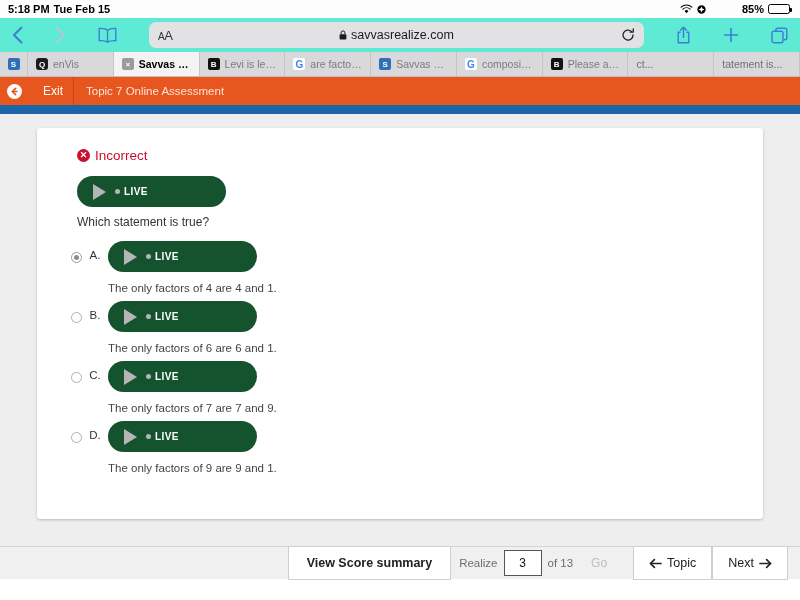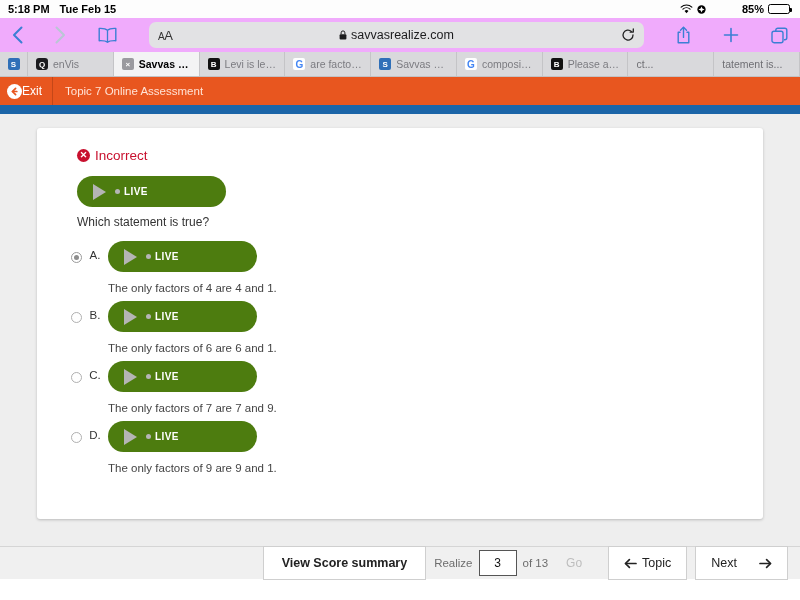--- a/index.html
+++ b/index.html
@@ -11,41 +11,41 @@
   }
 
   
   .statusbar {
     height: 18px; width: 100%;
     display: flex; align-items: center;
     padding: 0 10px 0 8px;
     font-size: 11px; font-weight: bold; color: #000;
     background: #fdfdfd;
   }
-  .status-left { display: flex; align-items: center; gap: 10px; }
+  .status-left { display: flex; align-items: center; gap: 4px; }
   .status-right { margin-left: auto; display: flex; align-items: center; gap: 4px; }
   .wifi-ic { width: 13px; height: 10px; }
   .loc-ic { width: 9px; height: 9px; }
   .batt-pct { font-size: 11px; font-weight: bold; margin-left: 32px; }
   .batt-shell {
     width: 22px; height: 10px; border: 1.2px solid #000;
     border-radius: 2.5px; position: relative; padding: 1px;
   }
   .batt-shell::after {
     content: ""; position: absolute; right: -3px; top: 3px;
     width: 2px; height: 4px; background: #000; border-radius: 0 1px 1px 0;
   }
   .batt-fill { height: 100%; background: #000; border-radius: 1px; }
 
   
   .toolbar {
     height: 34px; width: 100%;
     display: flex; align-items: center;
     padding: 0 12px; gap: 32px;
-    background: #f0abfc;
+    background: #5eead4;
   }
   .nav-ic { color: #3b7fd4; display: flex; align-items: center; cursor: pointer; }
   .nav-ic.dim { color: #b9c6d4; }
   .urlbar {
     flex: 1; height: 26px; background: #e2e2e4; border-radius: 7px;
     display: flex; align-items: center; padding: 0 9px;
     position: relative;
   }
   .aa { font-size: 13px; color: #333; letter-spacing: -0.5px; }
   .aa .small { font-size: 10px; }
@@ -87,21 +87,21 @@
   .fav-b      { background: #111; }
   .fav-g      { background: #fff; color: #4285f4; font-size: 10px; border: 0; }
   .tab-label { overflow: hidden; text-overflow: ellipsis; }
 
   
   .appheader {
     height: 28px; background: #e8561f;
     display: flex; align-items: center; color: #fff;
   }
   .exit-btn {
-    display: flex; align-items: center; gap: 0;
+    display: flex; align-items: center; gap: 21px;
     padding: 0 10px 0 7px; height: 100%;
     border-right: 1.5px solid #c44718;
     font-size: 12px; cursor: pointer;
   }
   .exit-circle {
     width: 15px; height: 15px; border-radius: 50%; background: #fff;
     display: flex; align-items: center; justify-content: center;
   }
   .asmt-title { padding-left: 12px; font-size: 11.5px; color: #ffe3d6; }
   .bluebar { height: 9px; background: #1b65a8; }
@@ -124,21 +124,21 @@
     color: #c8102e; font-size: 13.5px; margin: 2px 0 13px 16px;
   }
   .x-circle {
     width: 13px; height: 13px; border-radius: 50%; background: #c8102e;
     display: flex; align-items: center; justify-content: center;
     color: #fff; font-size: 9px; font-weight: bold; line-height: 1;
   }
 
   
   .live-pill {
-    background: #4d7c0f; border-radius: 19px;
+    background: #14532d; border-radius: 19px;
     display: inline-flex; align-items: center; gap: 9px;
     padding: 0 22px 0 16px;
   }
   .live-pill.big { height: 31px; width: 149px; margin-left: 16px; }
   .live-pill.opt { height: 31px; width: 149px; }
   .play-tri {
     width: 0; height: 0;
     border-left: 13px solid #b5b5b5;
     border-top: 8px solid transparent;
     border-bottom: 8px solid transparent;
@@ -196,21 +196,21 @@
   .qinput {
     width: 38px; height: 26px; border: 1.3px solid #555;
     background: #fff; text-align: center;
     font-size: 12px; font-family: "Liberation Sans", sans-serif; color: #111;
   }
   .go-btn {
     background: transparent; border: none;
     font-size: 12px; color: #bdbdbd; padding: 0 12px; cursor: default;
   }
   .nav-btn.back { margin-left: 4px; gap: 5px; }
-  .nav-btn.next { margin-left: 8px; gap: 22px; }
+  .nav-btn.next { gap: 5px; }
 </style>
 </head>
 <body>
 
 <div class="statusbar">
   <div class="status-left">
     <span>5:18 PM</span>
     <span>Tue Feb 15</span>
   </div>
   <div class="status-right">

